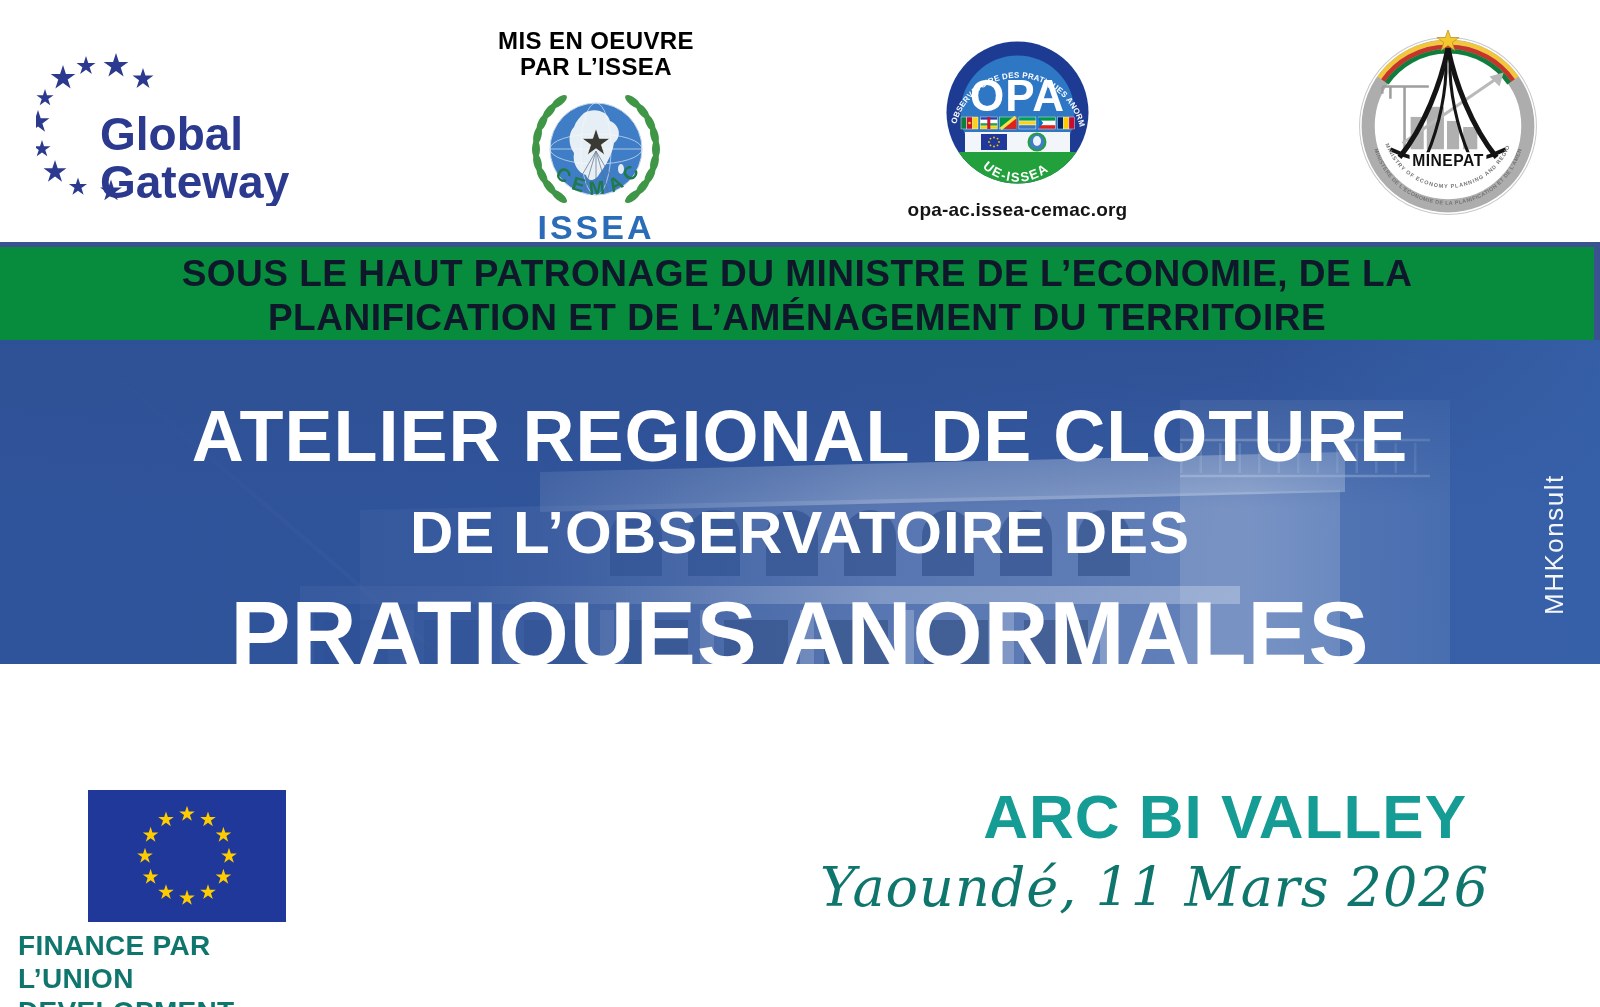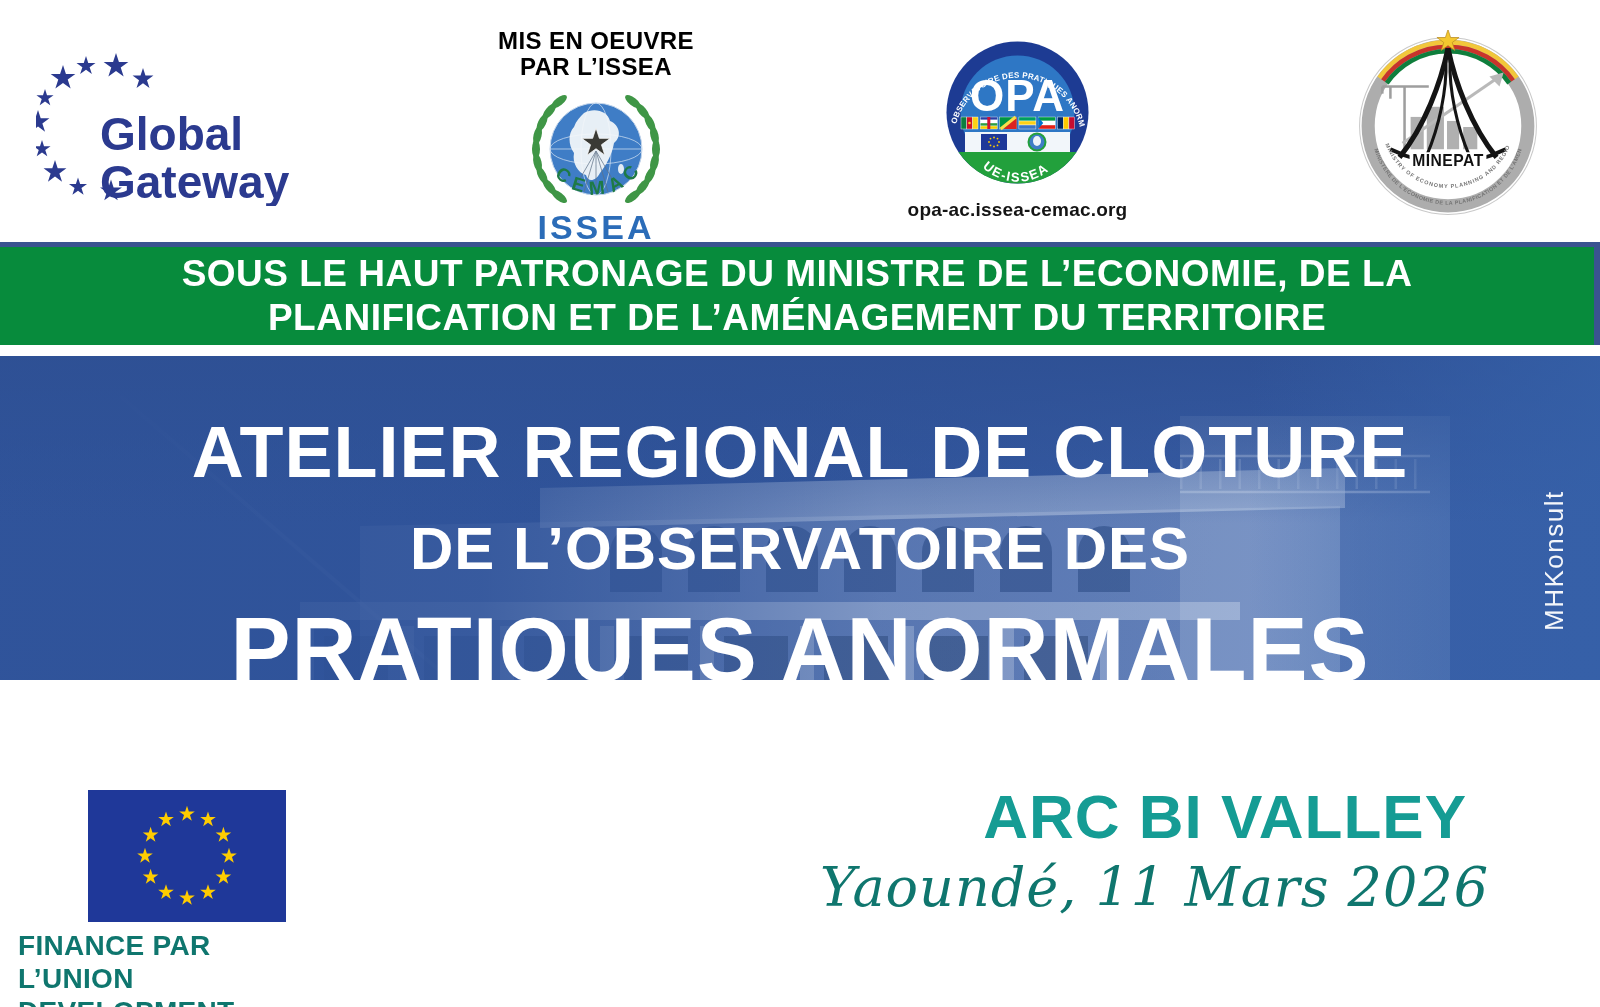--- a/index.html
+++ b/index.html
@@ -12,26 +12,26 @@
   .gg{position:absolute;left:36px;top:46px;}
   .issea-block{position:absolute;left:468px;top:28px;width:256px;text-align:center;}
   .issea-caption{font-size:24px;font-weight:800;color:#000000;line-height:1.1;letter-spacing:.4px;}
   .opa-block{position:absolute;left:900px;top:40px;width:235px;text-align:center;}
   .opa-web{margin-top:9px;font-size:19px;font-weight:700;color:#141414;letter-spacing:.2px;}
   .minepat-block{position:absolute;left:1352px;top:30px;}
 
   
   .banner{position:absolute;left:0;top:242px;width:1600px;height:103px;background:#078B3C;
           border-top:5px solid #3A5390;border-right:6px solid #3A5390;box-sizing:border-box;
-          text-align:center;color:#ffffff;}
+          text-align:center;color:#0f172a;}
   .banner-inner{padding-top:5px;}
   .banner .l{font-size:37px;font-weight:800;line-height:44px;letter-spacing:.5px;}
 
   
-  .hero{position:absolute;left:0;top:356px;width:1600px;height:324px;overflow:hidden;
+  .hero{position:absolute;left:0;top:340px;width:1600px;height:324px;overflow:hidden;
         background:linear-gradient(105deg,#2B4A89 0%,#30549B 45%,#3A5FA7 82%,#3A60A8 100%);}
   .hero .building{position:absolute;left:0;top:0;}
   .hero-title{position:absolute;left:0;top:50px;width:100%;text-align:center;color:#fff;font-weight:800;}
   .t1{font-size:72px;line-height:92px;letter-spacing:1px;}
   .t2{font-size:60px;line-height:102px;letter-spacing:1px;}
   .t3{font-size:90px;line-height:100px;letter-spacing:1px;}
   .credit{position:absolute;right:30px;top:95px;height:180px;writing-mode:vertical-rl;
           transform:rotate(180deg);color:#fff;font-size:26px;letter-spacing:1.5px;opacity:.95;}
 
   

